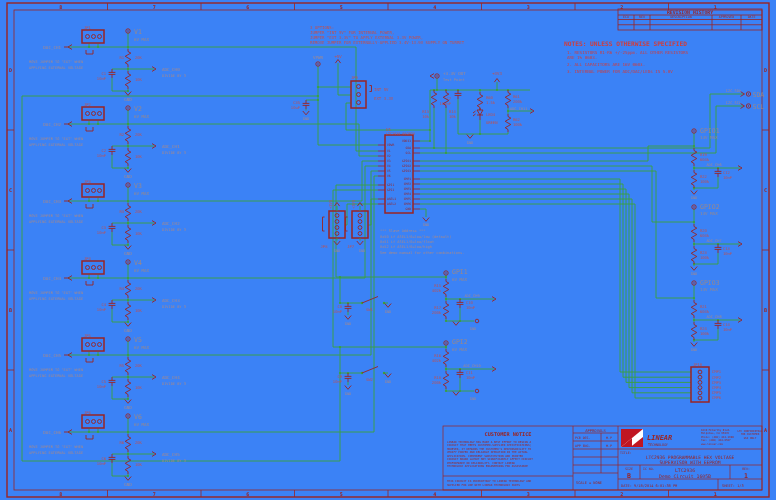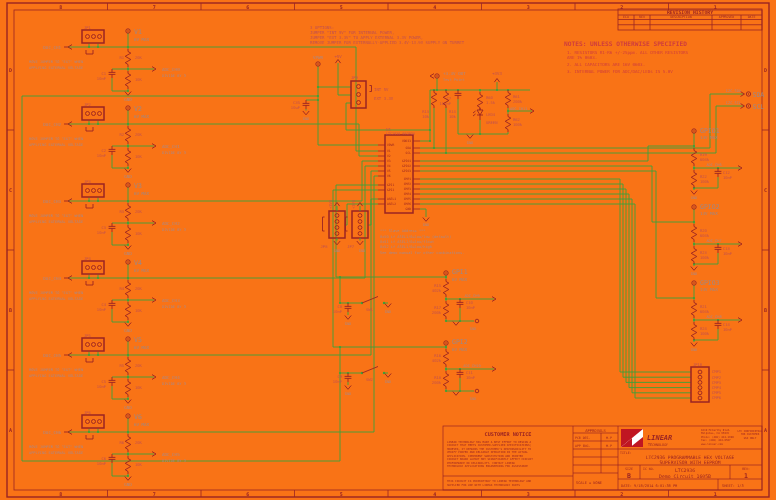--- a/index.html
+++ b/index.html
@@ -1,16 +1,16 @@
 <!DOCTYPE html>
 <html><head>
 <meta charset="utf-8">
 <style>
   html,body{margin:0;padding:0;background:#e8e8e8;}
-  #page{width:776px;height:500px;background:#f97316;position:relative;overflow:hidden;}
+  #page{width:776px;height:500px;background:#3b82f6;position:relative;overflow:hidden;}
   svg{display:block;}
   svg text{font-family:"DejaVu Sans Mono","Liberation Mono",monospace;}
   .w{stroke:#3aa33a;stroke-width:0.9;fill:none;}
   .sym{stroke:#9b2423;stroke-width:0.9;fill:none;}
   .symb{stroke:#9b2423;stroke-width:1.5;fill:none;}
   .pinl{stroke:#9b2423;stroke-width:0.8;fill:none;}
   .fr-l{stroke:#9b2423;stroke-width:0.8;fill:none;}
   .fr-b{stroke:#9b2423;stroke-width:1.4;fill:none;}
   .tb-l{stroke:#9b2423;stroke-width:0.7;fill:none;}
   .dot{fill:#3aa33a;}

